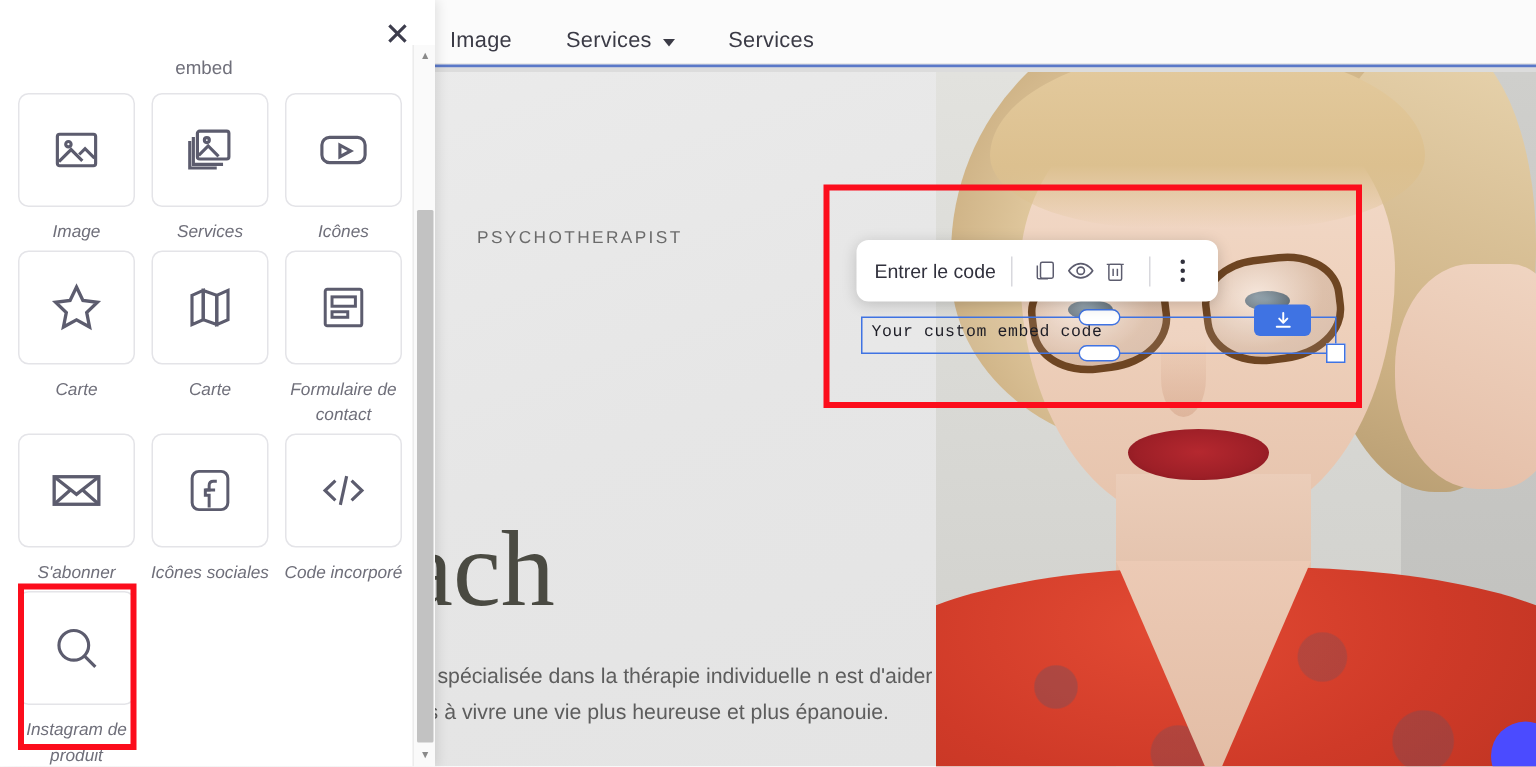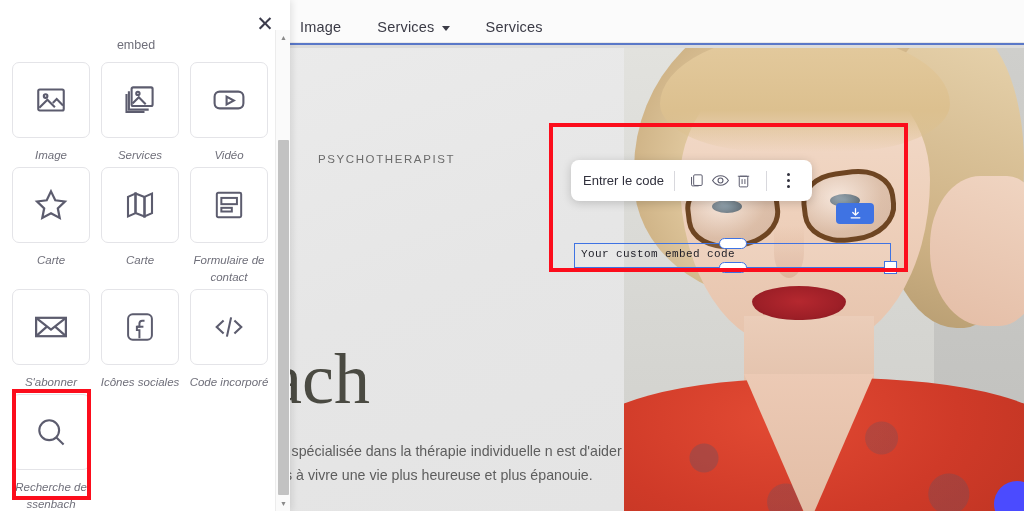--- a/index.html
+++ b/index.html
@@ -166,21 +166,21 @@
     width:30px; height:30px; display:flex; align-items:center; justify-content:center;
     cursor:pointer; border-radius:4px;
   }
   .tb-btn svg { display:block; }
   .dots { display:flex; flex-direction:column; gap:3px; align-items:center; }
   .dots i { width:3px; height:3px; border-radius:50%; background:#31313d; display:block; }
 
   
   .sel-box {
     position:absolute; left:574px; top:211px; width:317px; height:25px;
-    border:1.6px solid #3f73e3; background: rgba(255,255,255,.10); margin-top: 32px;
+    border:1.6px solid #3f73e3; background: rgba(255,255,255,.10);
   }
   .sel-code {
     position:absolute; left:6px; top:4px;
     font-family:"Liberation Mono", monospace; font-size:11px; color:#1d1d26;
     letter-spacing:.4px; white-space:nowrap;
   }
   .h-pill {
     position:absolute; width:28px; height:11px; border-radius:7px;
     background:#ffffff; border:1.6px solid #3f73e3; left:50%; margin-left:-14px;
   }
@@ -388,21 +388,21 @@
           <div class="cell-label">Services</div>
         </div>
 
         <div class="cell">
           <div class="tile">
             <svg class="ico" width="36" height="36" viewBox="0 0 24 24">
               <rect x="2.4" y="6.4" width="19.2" height="11.2" rx="3.4"></rect>
               <path d="M10.4 9.8l4.8 2.6-4.8 2.6z"></path>
             </svg>
           </div>
-          <div class="cell-label">Vidéo</div>
+          <div class="cell-label">Icônes</div>
         </div>
 
         <div class="cell">
           <div class="tile">
             <svg class="ico" width="38" height="38" viewBox="0 0 24 24">
               <path d="M12 3.4l2.7 5.6 6.1.8-4.5 4.3 1.2 6.1-5.5-3-5.5 3 1.2-6.1L3.2 9.8l6.1-.8z"></path>
             </svg>
           </div>
           <div class="cell-label">Carte</div>
         </div>
@@ -463,21 +463,21 @@
           <div class="cell-label">Code incorporé</div>
         </div>
 
         <div class="cell">
           <div class="tile">
             <svg class="ico" width="36" height="36" viewBox="0 0 24 24">
               <circle cx="10.8" cy="10.8" r="6.6"></circle>
               <path d="M15.6 15.6L20.4 20.4"></path>
             </svg>
           </div>
-          <div class="cell-label">Recherche de ssenbach</div>
+          <div class="cell-label">Instagram de produit</div>
         </div>
 
       </div>
     </div>
 
     <div class="sb-track">
       <div class="sb-up">▲</div>
       <div class="sb-thumb"></div>
       <div class="sb-down">▼</div>
     </div>

